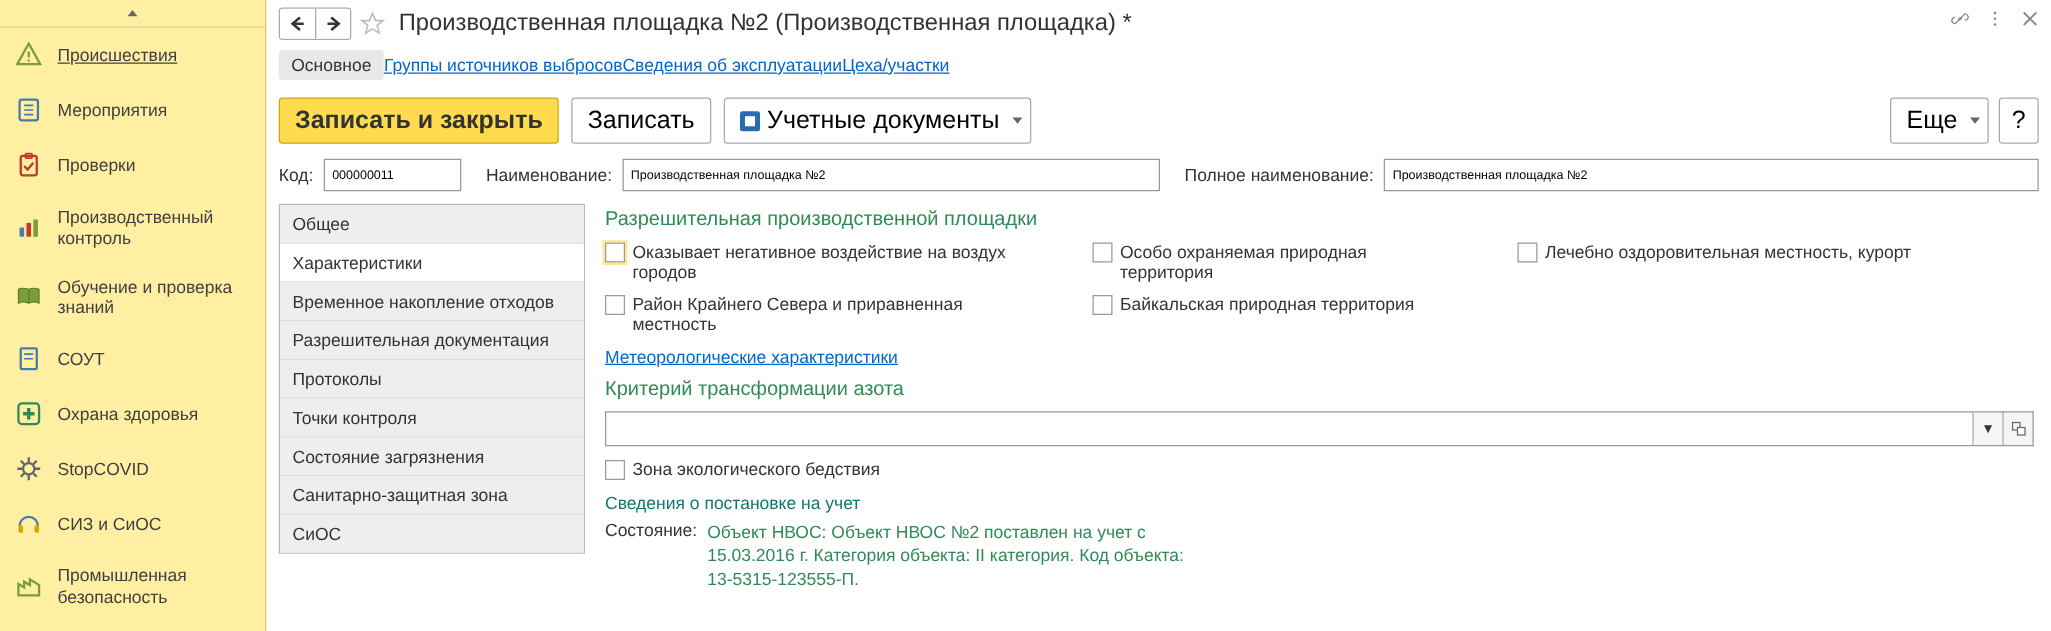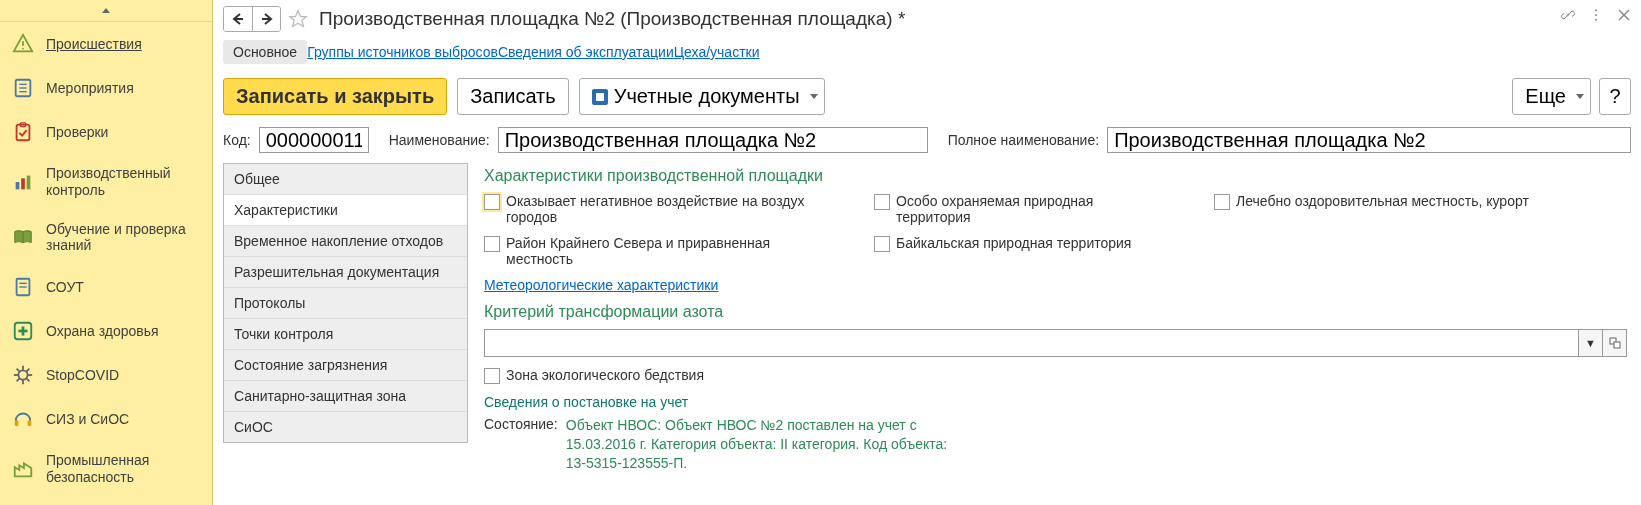--- a/index.html
+++ b/index.html
@@ -25,21 +25,21 @@
 .tab.active { background: #e8e8e8; color: #333; text-decoration: none; padding: 4px 10px; border-radius: 3px; }
 .toolbar { display: flex; align-items: center; padding: 4px 10px 10px 10px; gap: 10px; }
 .btn { border: 1px solid #aaa; border-radius: 3px; padding: 6px 12px; font-size: 20px; background: #fff; cursor: pointer; display: flex; align-items: center; gap: 6px; }
 .btn.primary { background: #ffdb4d; border-color: #d4a800; font-weight: bold; color: #333; }
 .btn.split { padding-right: 6px; }
 .btn .caret { width: 0; height: 0; border-left: 4px solid transparent; border-right: 4px solid transparent; border-top: 5px solid #666; margin-left: 4px; }
 .btn .doc-icon { width: 16px; height: 16px; background: #2b6cb0; border-radius: 2px; display: flex; align-items: center; justify-content: center; }
 .toolbar-right { margin-left: auto; display: flex; gap: 8px; }
 .form-row { display: flex; align-items: center; padding: 2px 10px 10px 10px; gap: 8px; }
 .form-row label { font-size: 14px; color: #333; }
-.input { border: 1px solid #999; padding: 3px 6px; font-size: 20px; height: 26px; }
+.input { border: 1px solid #999; padding: 3px 6px; font-size: 10px; height: 26px; }
 .content-area { display: flex; flex: 1; padding: 0 10px; gap: 12px; }
 .vtabs { width: 245px; border: 1px solid #bbb; align-self: flex-start; }
 .vtab { padding: 7px 10px; font-size: 14px; border-bottom: 1px solid #ddd; background: #eeeeee; cursor: pointer; }
 .vtab:last-child { border-bottom: none; }
 .vtab.active { background: #fff; }
 .detail { flex: 1; padding: 0 4px; }
 .section-title { color: #2e8b57; font-size: 16px; margin: 4px 0 8px 0; }
 .check-row { display: flex; gap: 60px; margin-bottom: 10px; }
 .check-item { display: flex; align-items: flex-start; gap: 6px; min-width: 280px; }
 .checkbox { width: 16px; height: 16px; border: 1px solid #999; background: #fff; flex-shrink: 0; margin-top: 1px; cursor: pointer; }
@@ -257,21 +257,21 @@
       <div class="vtab">Временное накопление отходов</div>
       <div class="vtab">Разрешительная документация</div>
       <div class="vtab">Протоколы</div>
       <div class="vtab">Точки контроля</div>
       <div class="vtab">Состояние загрязнения</div>
       <div class="vtab">Санитарно-защитная зона</div>
       <div class="vtab">СиОС</div>
     </div>
 
     <div class="detail">
-      <div class="section-title">Характеристики производственной площадки</div>
+      <div class="section-title">Разрешительная производственной площадки</div>
       <div class="check-row">
         <div class="check-item" style="width:330px">
           <div class="checkbox highlight"></div>
           <span style="font-size:14px">Оказывает негативное воздействие на воздух городов</span>
         </div>
         <div class="check-item" style="width:260px">
           <div class="checkbox"></div>
           <span style="font-size:14px">Особо охраняемая природная территория</span>
         </div>
         <div class="check-item">

